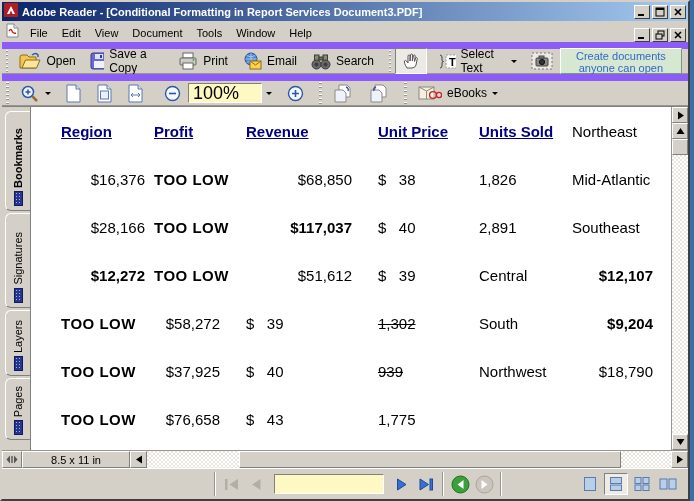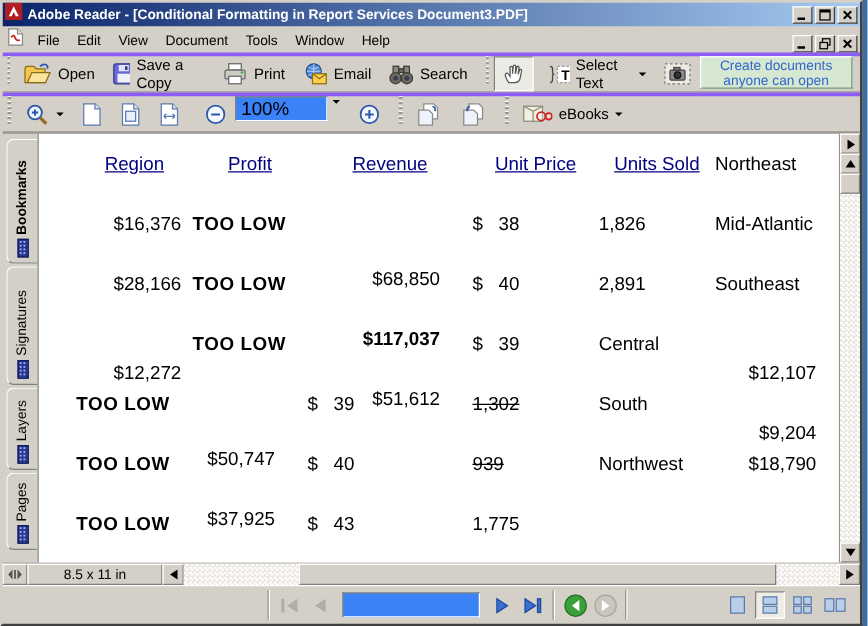--- a/index.html
+++ b/index.html
@@ -12,47 +12,47 @@
   .titlebar .title { color:#fff; font-weight:bold; font-size:11px; margin-left:4px; white-space:nowrap; overflow:hidden; flex:1; }
   .winbtn { width:16px; height:14px; background:#d4d0c8; border:1px solid; border-color:#fff #404040 #404040 #fff; display:flex; align-items:center; justify-content:center; margin-left:2px; flex:0 0 auto; }
   .winbtn svg { display:block; }
 
   
   .menubar { height:21px; display:flex; align-items:flex-end; padding:0 2px; flex:0 0 auto; }
   .menubar .mitem { font-size:11px; padding:3px 7px; color:#000; }
   .menubar .spacer { flex:1; }
 
   
-  .toolbar { height:32px; display:flex; border-top:3px solid #8b5cf6; border-bottom:1px solid #9a968e; padding:0 2px; flex:0 0 auto; }
+  .toolbar { height:32px; display:flex; align-items:center; border-top:7px solid #8b5cf6; border-bottom:1px solid #9a968e; padding:0 2px; flex:0 0 auto; }
   .grip { width:3px; height:22px; margin:0 4px 0 2px; background:repeating-linear-gradient(180deg,#fff 0 1px,#9a968e 1px 2px,transparent 2px 4px); }
   .tbtn { display:flex; align-items:center; gap:5px; padding:3px 6px; font-size:12px; color:#000; border:1px solid transparent; }
   .tbtn.active { border-color:#808080 #fff #fff #808080; background:#eceae4; }
   .sep { width:2px; height:24px; border-left:1px solid #9a968e; border-right:1px solid #fff; margin:0 4px; }
   .caret { width:0; height:0; border:3px solid transparent; border-top-color:#000; margin-top:3px; }
-  .zoomfield, .pagefield { background:#3b82f6; border:1px solid; border-color:#808080 #fff #fff #808080; height:20px; font-size:15px; padding:0 4px; }
+  .zoomfield, .pagefield { background:#fef9c3; border:1px solid; border-color:#808080 #fff #fff #808080; height:20px; font-size:18px; padding:0 4px; }
   .zoomfield { width:74px; }
   .create-btn { margin-left:auto; margin-right:4px; width:150px; height:26px; background:var(--create-btn-bg,#d6e8d2); border:1px solid; border-color:#fff #7a9a7a #7a9a7a #fff; color:var(--create-btn-text,#3366cc); font-size:11px; line-height:12px; text-align:center; padding-top:1px; }
 
   
   .main { flex:1 1 auto; display:flex; min-height:0; border-top:1px solid #808080; }
   .tabstrip { width:28px; background:var(--chrome,#d4d0c8); padding-top:4px; display:flex; flex-direction:column; }
   .vtab { width:25px; margin-left:3px; margin-bottom:2px; border:1px solid; border-color:#fff #808080 #808080 #fff; border-right:none; border-radius:6px 0 0 6px; background:var(--chrome,#d4d0c8); display:flex; flex-direction:column; align-items:center; justify-content:flex-end; padding-bottom:4px; }
   .vtab .lbl { writing-mode:vertical-rl; transform:rotate(180deg); font-size:11px; color:#000; margin-bottom:3px; }
   .vtab.active .lbl { font-weight:bold; }
   .vtab .bluegrip { width:9px; height:15px; background:#26368c; background-image:radial-gradient(#9fb0ff 0.8px,transparent 0.9px); background-size:3px 3px; border:1px solid #111a5a; }
 
   .docarea { flex:1 1 auto; background:#fff; position:relative; overflow:hidden; border-left:1px solid #808080; }
   .report { display:grid; grid-template-columns:93px 92px 132px 101px 93px 90px; grid-auto-rows:48px; padding:16px 0 0 30px; font-family:"Liberation Serif","DejaVu Serif",serif; font-size:15px; }
-  .report .th { height:67px; color:var(--header-navy,#000080); font-weight:normal; text-decoration:underline;text-align:center; }
+  .report .th { height:67px; color:var(--header-navy,#000080); font-weight:bold; text-decoration:underline; }
   .report .td { color:#000000; }
   .td.c1 { text-align:right; padding-right:9px; }
-  .td.c3 { text-align:right; padding-right:26px;margin-top:44px; }
+  .td.c3 { text-align:right; padding-right:26px; }
   .td.c5 { text-align:left; padding-right:50px; }
   .region { color:var(--region-blue,#3344bb); }
-  .red    { color:var(--negative-red,#ee1111); font-weight:normal;margin-top:23px; }
+  .red    { color:var(--negative-red,#ee1111); font-weight:bold; }
   .green  { color:var(--positive-green,#007700); font-weight:bold; }
   .toolow { color:var(--toolow-magenta,#ff00ff); font-weight:bold; letter-spacing:0.5px; }
   .strike { color:var(--strike-blue,#5577cc); text-decoration:line-through; }
   .price  { white-space:pre; }
 
   
   .vscroll { width:17px; background:#f1efe9; background-image:conic-gradient(#fff 25%,#e9e6df 0 50%,#fff 0 75%,#e9e6df 0); background-size:4px 4px; border-left:1px solid #9a968e; display:flex; flex-direction:column; }
   .sbtn { width:100%; height:16px; background:#d4d0c8; border:1px solid; border-color:#fff #808080 #808080 #fff; display:flex; align-items:center; justify-content:center; flex:0 0 auto; }
   .vthumb { width:100%; height:16px; background:#d4d0c8; border:1px solid; border-color:#fff #808080 #808080 #fff; flex:0 0 auto; }
   .vspacer { flex:1; }
@@ -329,21 +329,21 @@
           <div class="td c4 price">$   40</div>
           <div class="td c5 num">2,891</div>
           <div class="td c0 region">Southeast</div>
           <div class="td c1 red">$12,272</div>
           <div class="td c2 toolow">TOO LOW</div>
           <div class="td c3 num">$51,612</div>
           <div class="td c4 price">$   39</div>
           <div class="td c0 region">Central</div>
           <div class="td c1 red">$12,107</div>
           <div class="td c2 toolow">TOO LOW</div>
-          <div class="td c3 num">$50,747</div>
+          <div class="td c3 num">$58,272</div>
           <div class="td c4 price">$   39</div>
           <div class="td c5 strike">1,302</div>
           <div class="td c0 region">South</div>
           <div class="td c1 red">$9,204</div>
           <div class="td c2 toolow">TOO LOW</div>
           <div class="td c3 num">$37,925</div>
           <div class="td c4 price">$   40</div>
           <div class="td c5 strike">939</div>
           <div class="td c0 region">Northwest</div>
           <div class="td c1 num">$18,790</div>

